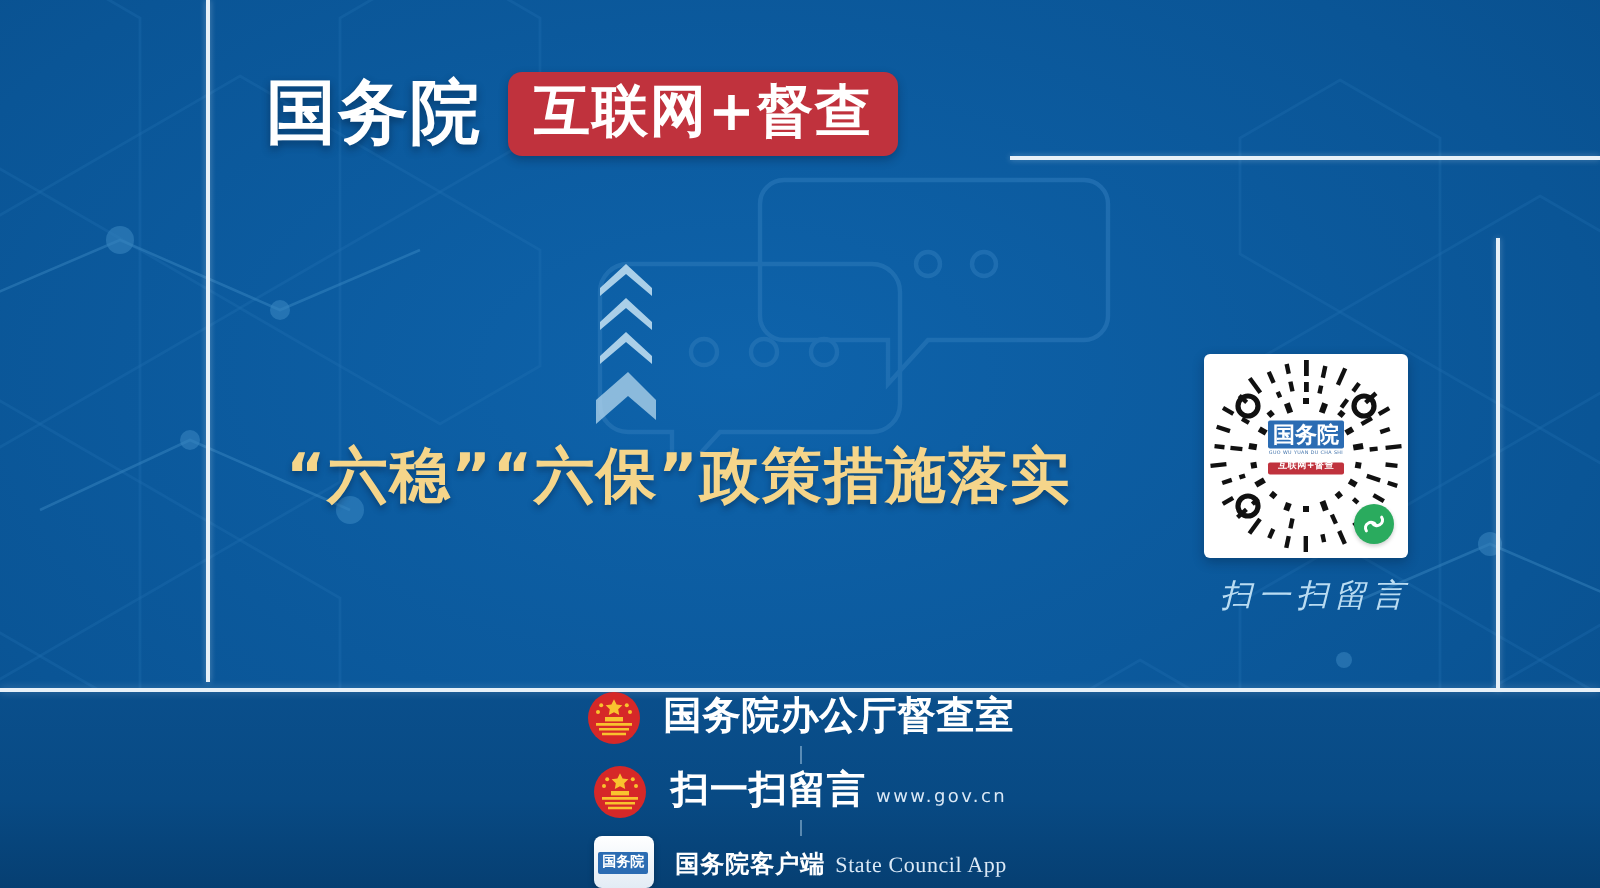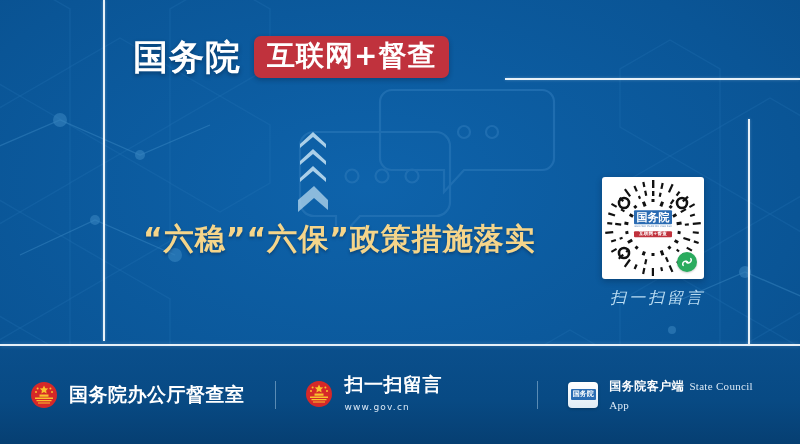--- a/index.html
+++ b/index.html
@@ -93,21 +93,21 @@
   }
   .qr-caption{
     margin-top:9px;text-align:center;color:#b9dcf2;font-size:16px;letter-spacing:3px;
     display:flex;align-items:center;justify-content:flex-start;gap:8px;white-space:nowrap;font-style:italic;
   }
   .qr-bar{display:inline-block;width:2px;height:15px;background:#5b9ccd;}
 
   
   .footer{
     position:absolute;left:0;top:345px;width:800px;height:99px;
-    display:flex;align-items:center;justify-content:center;gap:0;
+    display:flex;align-items:center;justify-content:center;gap:0;flex-direction:column;
   }
   .fitem{display:flex;align-items:center;gap:11px;padding:0 30px;}
   .fsep{width:1px;height:28px;background:rgba(190,220,240,.45);}
   .emblem{width:28px;height:28px;position:relative;flex:0 0 auto;}
   .ftext{color:#ffffff;line-height:1.15;}
   .ftext .t1{font-size:19px;font-weight:700;letter-spacing:.5px;white-space:nowrap;}
   .ftext .t1.sm{font-size:12px;}
   .ftext .t2{font-size:9px;font-weight:400;letter-spacing:1.2px;color:#dbe9f6;margin-top:2px;}
   .ftext .t2.serif{font-family:"Liberation Serif","DejaVu Serif",serif;font-size:11px;letter-spacing:.3px;font-weight:400;}
   .appicon{

